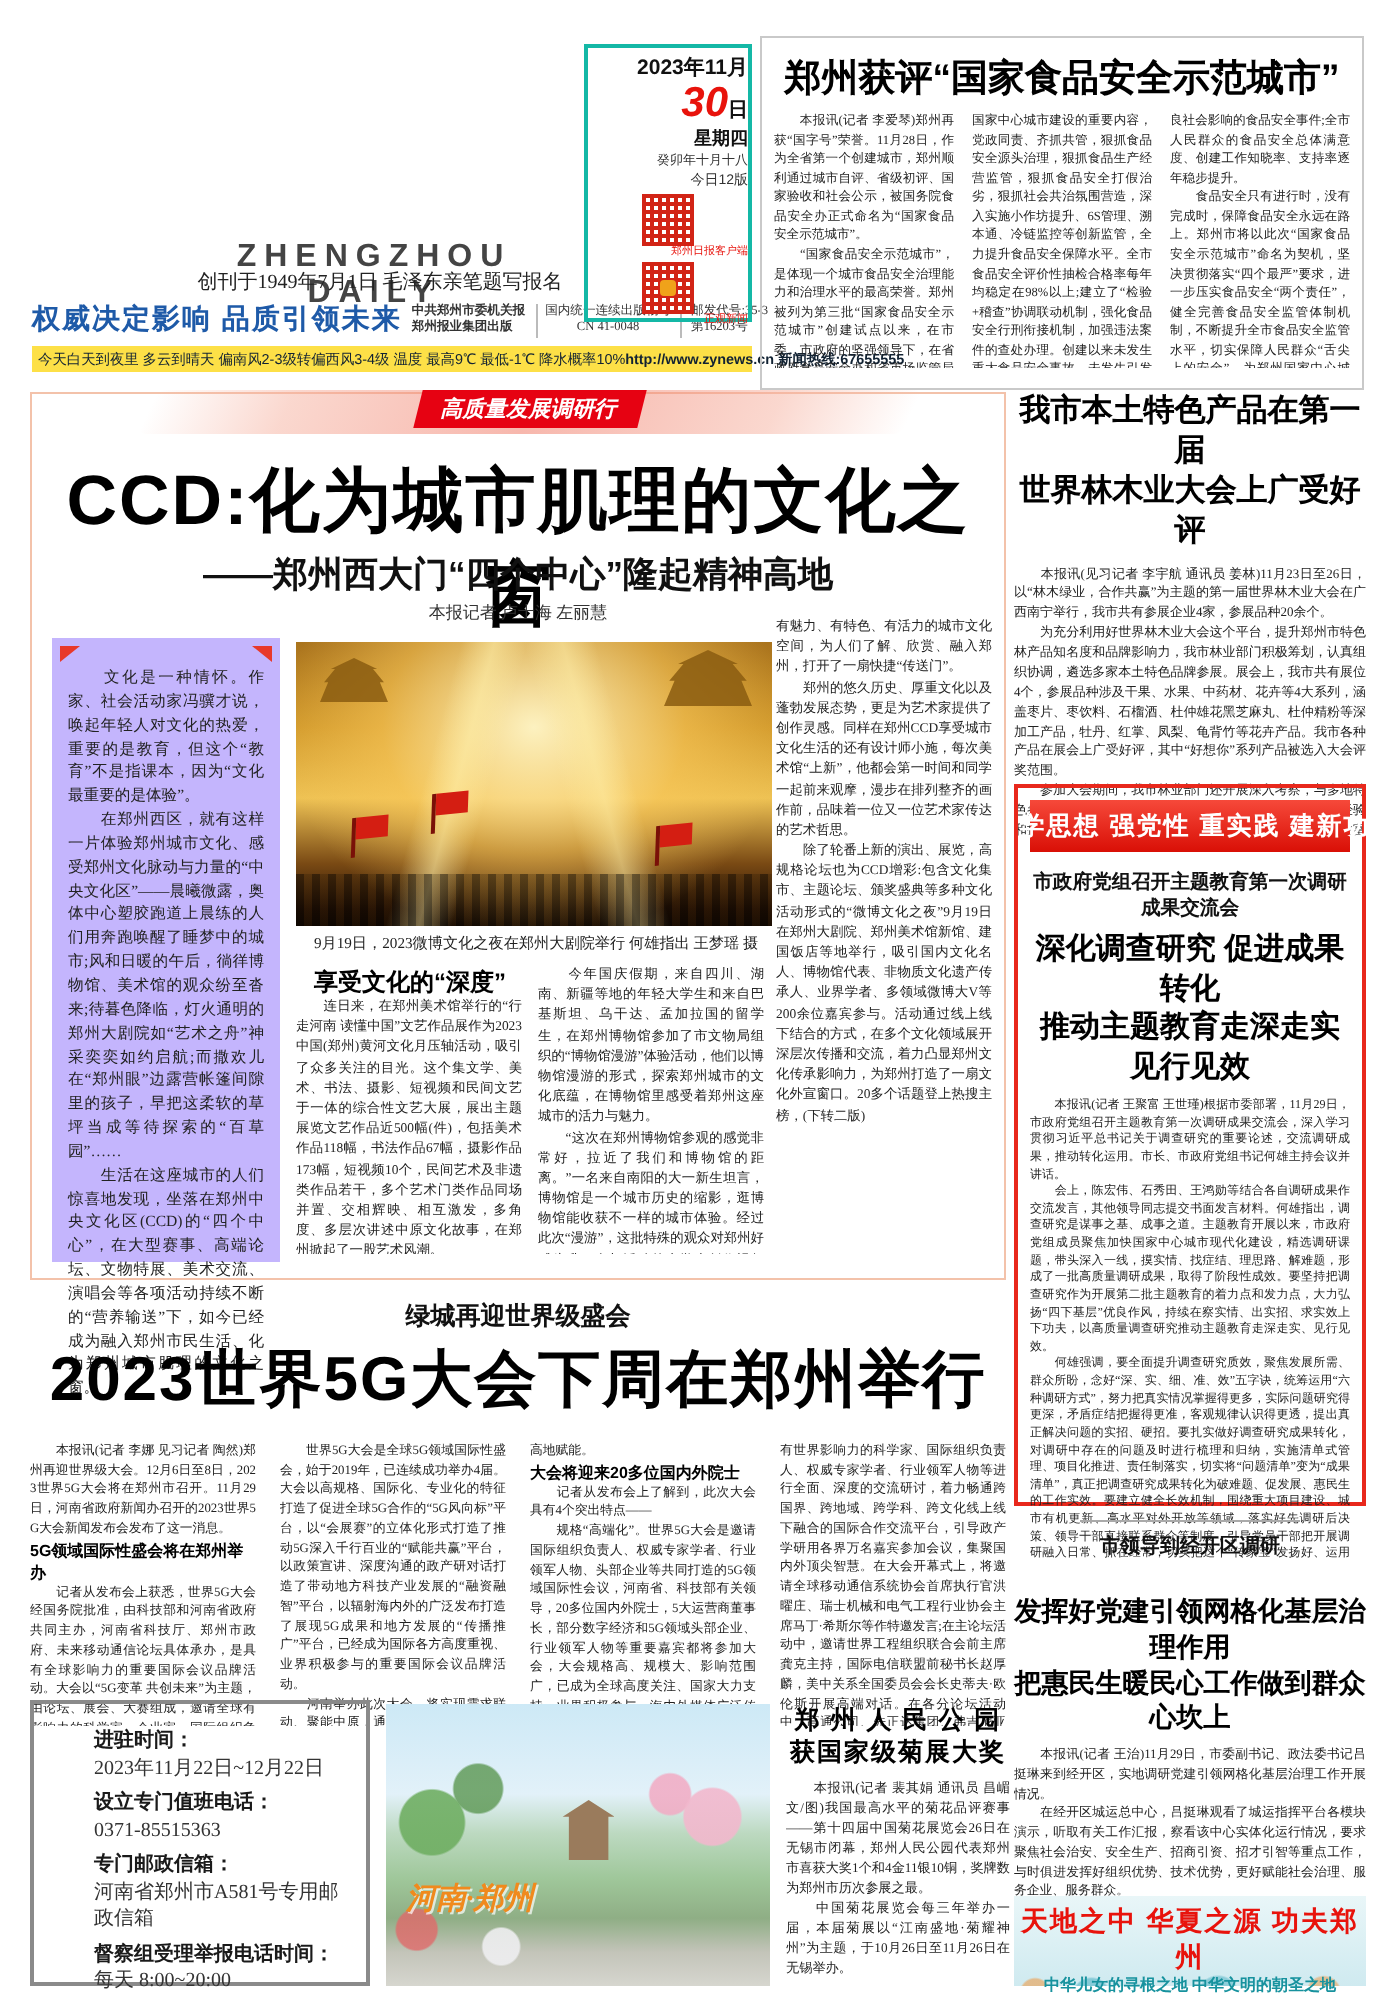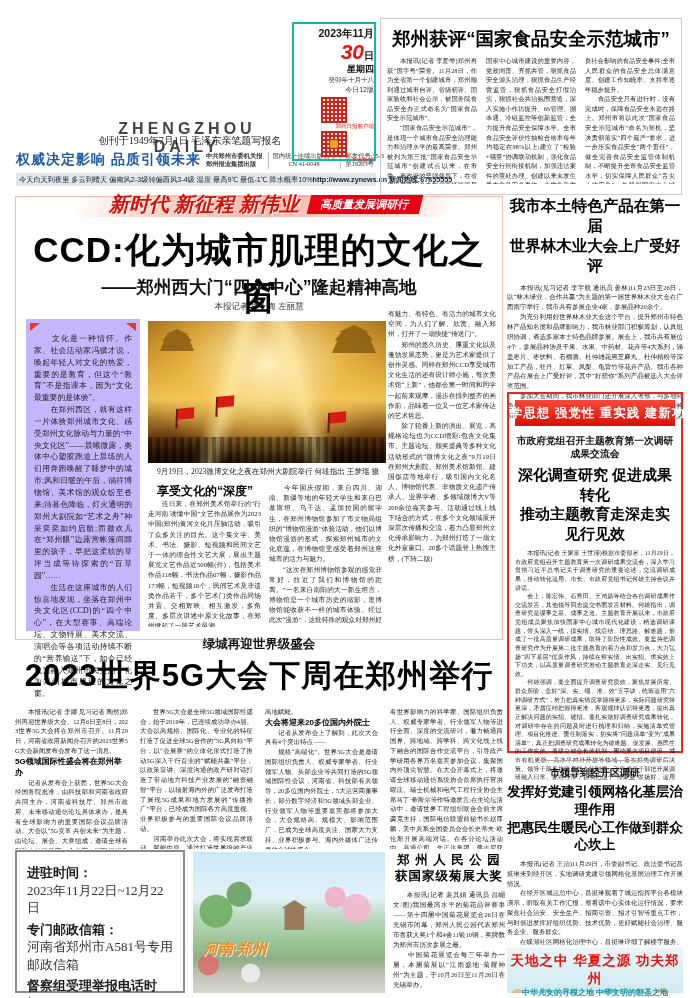--- a/index.html
+++ b/index.html
@@ -16,21 +16,21 @@
   .m-en{left:92px;top:120px;width:190px;font-size:16px;letter-spacing:4px;color:#444;
         font-family:"Liberation Sans",sans-serif;font-weight:bold;text-align:center;}
   .m-found{left:40px;top:134px;width:300px;font-size:10px;color:#222;text-align:center;}
   .slogan-row{left:16px;top:150px;width:276px;height:20px;display:flex;align-items:center;gap:5px;}
   .slogan{font-size:14px;font-weight:bold;color:#1e5aa8;font-family:"Liberation Sans",sans-serif;
           letter-spacing:1px;white-space:nowrap;}
   .pubblk{font-size:6.3px;line-height:1.35;font-weight:bold;color:#333;white-space:nowrap;}
   .cnblk{font-size:6.3px;line-height:1.35;color:#333;text-align:center;border-left:1px solid #bbb;
          border-right:1px solid #bbb;padding:0 4px;white-space:nowrap;}
   .postblk{font-size:6.3px;line-height:1.35;color:#333;white-space:nowrap;}
-  .weather{left:16px;top:173px;width:360px;height:13px;background:#e5e5e5;display:flex;
+  .weather{left:16px;top:173px;width:360px;height:13px;background:#fde047;display:flex;
            align-items:center;justify-content:space-between;padding:0 3px;font-size:7.2px;
            color:#123;font-family:"Liberation Sans",sans-serif;white-space:nowrap;box-sizing:border-box;}
   .weather b{font-weight:bold;}
 
   
   .datebox{left:292px;top:22px;width:84px;height:139px;border:2px solid #14b8a6;box-sizing:border-box;
            text-align:right;padding-top:3px;font-family:"Liberation Sans",sans-serif;}
   .d-ym{font-size:10.5px;font-weight:bold;color:#111;}
   .d-day{font-size:21px;font-weight:bold;font-style:italic;color:#e8130c;line-height:1.05;}
   .d-day span{font-size:10px;color:#111;font-style:normal;}
@@ -82,33 +82,33 @@
           clip-path:polygon(0 100%,12% 55%,6% 55%,22% 25%,16% 25%,50% 0,84% 25%,78% 25%,94% 55%,88% 55%,100% 100%);}
   .crowd{position:absolute;left:0;right:0;bottom:0;height:26px;
          background:repeating-linear-gradient(90deg,rgba(0,0,0,.45) 0 4px,rgba(40,25,5,.25) 4px 8px);}
   .ccd-cap{position:absolute;left:136px;top:270px;width:232px;font-size:7.6px;text-align:center;color:#222;}
   .ccd-sec{position:absolute;left:132px;top:286px;width:114px;text-align:center;font-size:12px;}
   .ccd-c1{position:absolute;left:132px;top:302px;width:113px;height:128px;font-size:6.7px;overflow:hidden;}
   .ccd-c2{position:absolute;left:253px;top:286px;width:113px;height:144px;font-size:6.7px;overflow:hidden;}
   .ccd-c3{position:absolute;left:372px;top:112px;width:108px;height:320px;font-size:6.7px;overflow:hidden;}
 
   
-  .g5{left:15px;top:636px;width:488px;height:202px;}
+  .g5{left:15px;top:650px;width:488px;height:202px;}
   .g5-kick{text-align:center;font-size:12.5px;font-weight:bold;color:#111;font-family:"Liberation Sans",sans-serif;}
   .g5-h{text-align:center;font-size:31px;margin-top:2px;letter-spacing:1px;}
   .g5-cols{display:flex;gap:12px;margin-top:10px;}
   .g5-col{width:113px;height:142px;font-size:6.4px;overflow:hidden;}
   .g5-sub{font-size:8px;font-weight:bold;font-family:"Liberation Sans",sans-serif;margin:3px 0;color:#000;}
   .g5-col p{margin:0;}
 
   
   .inspect{left:15px;top:850px;width:170px;height:143px;border:2px solid #8a8a8a;box-sizing:border-box;
            padding:8px 10px;}
   .insp-title{font-size:13.5px;text-align:center;line-height:1.3;}
-  .insp-item{margin-top:4px;font-size:13px;line-height:1.35;}
+  .insp-item{margin-top:4px;font-size:10px;line-height:1.35;margin-left:20px;}
   .insp-item .lb{font-weight:bold;font-family:"Liberation Sans",sans-serif;display:block;}
   .insp-item .vl{color:#333;}
 
   .garden{left:193px;top:852px;width:192px;height:141px;
      background:
        radial-gradient(circle at 85% 40%,rgba(242,184,205,.9) 0 14px,transparent 15px),
        radial-gradient(circle at 74% 32%,rgba(242,170,195,.85) 0 10px,transparent 11px),
        radial-gradient(circle at 12% 42%,rgba(111,174,98,.9) 0 16px,transparent 17px),
        radial-gradient(circle at 24% 30%,rgba(90,150,80,.8) 0 12px,transparent 13px),
        radial-gradient(circle at 8% 80%,rgba(224,106,106,.8) 0 10px,transparent 11px),
@@ -134,21 +134,21 @@
   .study-banner span{color:#fff;font-size:12.5px;font-weight:bold;font-family:"Liberation Sans",sans-serif;
         letter-spacing:1px;white-space:nowrap;}
   .study-kick{margin-top:9px;font-size:9.8px;text-align:center;color:#111;font-weight:bold;
         font-family:"Liberation Sans",sans-serif;}
   .study-h{margin-top:4px;font-size:15px;text-align:center;line-height:1.3;}
   .study-b{margin-top:6px;font-size:6px;line-height:1.44;height:232px;overflow:hidden;}
 
   .rl-divider{left:540px;top:760px;width:110px;border-top:1px solid #aaa;}
   .jingkai{left:507px;top:766px;width:176px;}
   .jk-kick{font-size:10px;text-align:center;font-weight:bold;font-family:"Liberation Sans",sans-serif;color:#111;}
-  .jk-h{margin-top:3px;font-size:13.5px;text-align:center;line-height:1.32;}
+  .jk-h{margin-top:17px;font-size:13.5px;text-align:center;line-height:1.32;}
   .jk-b{margin-top:5px;font-size:6.4px;height:112px;overflow:hidden;}
 
   .kungfu{left:507px;top:948px;width:176px;height:45px;text-align:center;box-sizing:border-box;padding-top:4px;
      background:
        radial-gradient(circle at 6% 108%,rgba(240,150,60,.55) 0 7px,transparent 8px),
        radial-gradient(circle at 22% 112%,rgba(60,170,190,.5) 0 9px,transparent 10px),
        radial-gradient(circle at 58% 112%,rgba(60,170,190,.45) 0 10px,transparent 11px),
        radial-gradient(circle at 88% 108%,rgba(240,150,60,.5) 0 8px,transparent 9px),
        linear-gradient(180deg,#e9f6f8,#cfeaf0);}
   .kf-title{font-size:13.5px;font-weight:bold;color:#e8130c;letter-spacing:1px;
@@ -205,21 +205,20 @@
       <div class="jtext food-col">　　本报讯(记者 李爱琴)郑州再获“国字号”荣誉。11月28日，作为全省第一个创建城市，郑州顺利通过城市自评、省级初评、国家验收和社会公示，被国务院食品安全办正式命名为“国家食品安全示范城市”。
 　　“国家食品安全示范城市”，是体现一个城市食品安全治理能力和治理水平的最高荣誉。郑州被列为第三批“国家食品安全示范城市”创建试点以来，在市委、市政府的坚强领导下，在省政府食品安全办和省市场监管局的关心指导下，全市上下高度重视，把创建列为推进</div>
       <div class="jtext food-col">国家中心城市建设的重要内容，党政同责、齐抓共管，狠抓食品安全源头治理，狠抓食品生产经营监管，狠抓食品安全打假治劣，狠抓社会共治氛围营造，深入实施小作坊提升、6S管理、溯本通、冷链监控等创新监管，全力提升食品安全保障水平。全市食品安全评价性抽检合格率每年均稳定在98%以上;建立了“检验+稽查”协调联动机制，强化食品安全行刑衔接机制，加强违法案件的查处办理。创建以来未发生重大食品安全事故，未发生引发国内外广泛关注、造成严重不</div>
       <div class="jtext food-col">良社会影响的食品安全事件;全市人民群众的食品安全总体满意度、创建工作知晓率、支持率逐年稳步提升。
 　　食品安全只有进行时，没有完成时，保障食品安全永远在路上。郑州市将以此次“国家食品安全示范城市”命名为契机，坚决贯彻落实“四个最严”要求，进一步压实食品安全“两个责任”，健全完善食品安全监管体制机制，不断提升全市食品安全监管水平，切实保障人民群众“舌尖上的安全”，为郑州国家中心城市现代化建设贡献积极力量。</div>
     </div>
   </div>
 
   <div class="abs ccdbox">
     <div class="ccd-banner">
-      <span class="ccd-callig">新时代 新征程 新伟业</span>
       <span class="ccd-tag">高质量发展调研行</span>
     </div>
     <div class="hd ccd-h">CCD:化为城市肌理的文化之窗</div>
     <div class="ccd-sub hd">——郑州西大门“四个中心”隆起精神高地</div>
     <div class="ccd-by">本报记者 卢士海 左丽慧</div>
 
     <div class="ccd-side jtext">　　文化是一种情怀。作家、社会活动家冯骥才说，唤起年轻人对文化的热爱，重要的是教育，但这个“教育”不是指课本，因为“文化最重要的是体验”。
 　　在郑州西区，就有这样一片体验郑州城市文化、感受郑州文化脉动与力量的“中央文化区”——晨曦微露，奥体中心塑胶跑道上晨练的人们用奔跑唤醒了睡梦中的城市;风和日暖的午后，徜徉博物馆、美术馆的观众纷至沓来;待暮色降临，灯火通明的郑州大剧院如“艺术之舟”神采奕奕如约启航;而撒欢儿在“郑州眼”边露营帐篷间隙里的孩子，早把这柔软的草坪当成等待探索的“百草园”……
 　　生活在这座城市的人们惊喜地发现，坐落在郑州中央文化区(CCD)的“四个中心”，在大型赛事、高端论坛、文物特展、美术交流、演唱会等各项活动持续不断的“营养输送”下，如今已经成为融入郑州市民生活、化为郑州城市肌理的文化之窗。</div>
 
@@ -263,20 +262,24 @@
       <div class="g5-col jtext">有世界影响力的科学家、国际组织负责人、权威专家学者、行业领军人物等进行全面、深度的交流研讨，着力畅通跨国界、跨地域、跨学科、跨文化线上线下融合的国际合作交流平台，引导政产学研用各界万名嘉宾参加会议，集聚国内外顶尖智慧。在大会开幕式上，将邀请全球移动通信系统协会首席执行官洪曜庄、瑞士机械和电气工程行业协会主席马丁·希斯尔等作特邀发言;在主论坛活动中，邀请世界工程组织联合会前主席龚克主持，国际电信联盟前秘书长赵厚麟，美中关系全国委员会会长史蒂夫·欧伦斯开展高端对话。在各分论坛活动中，高通公司、先正达集团、弗吉尼亚理工大学、新加坡工程院等国内外知名企业负责人、院士专家广泛参与，发表主题演讲并进行深度研讨。(下转二版)</div>
     </div>
   </div>
 
   <div class="abs inspect">
     <div class="insp-item">
       <span class="lb">进驻时间：</span>
       <span class="vl">2023年11月22日~12月22日</span>
     </div>
     <div class="insp-item">
+      <span class="lb">设立专门值班电话：</span>
+      <span class="vl">0371-85515363</span>
+    </div>
+    <div class="insp-item">
       <span class="lb">专门邮政信箱：</span>
       <span class="vl">河南省郑州市A581号专用邮政信箱</span>
     </div>
     <div class="insp-item">
       <span class="lb">督察组受理举报电话时间：</span>
       <span class="vl">每天 8:00~20:00</span>
     </div>
   </div>
 
   <div class="abs garden">

